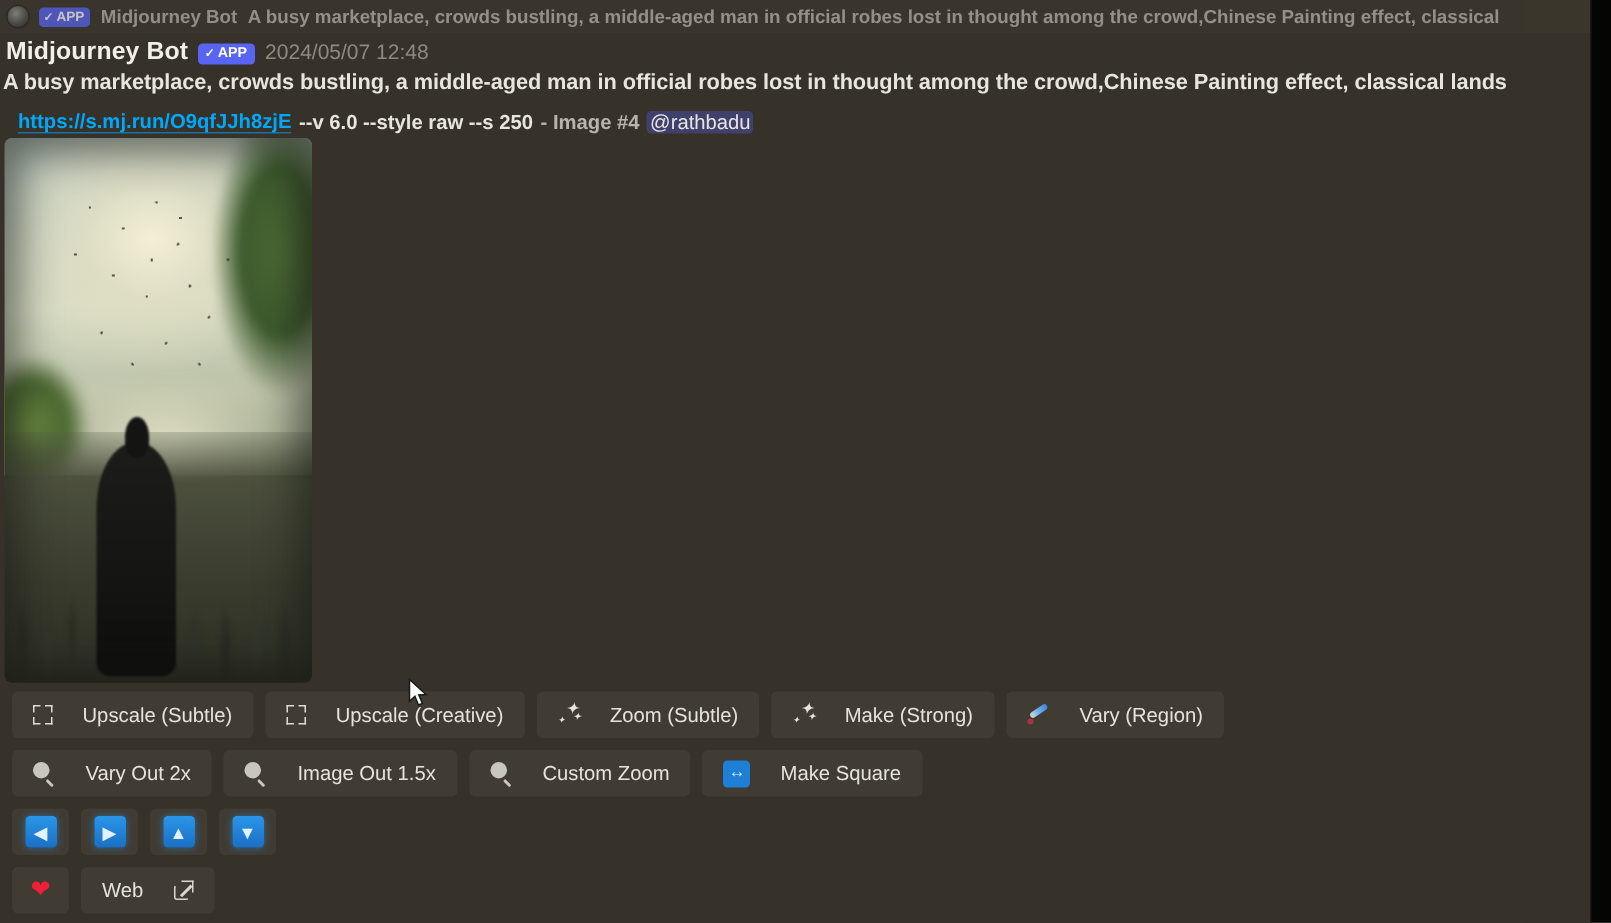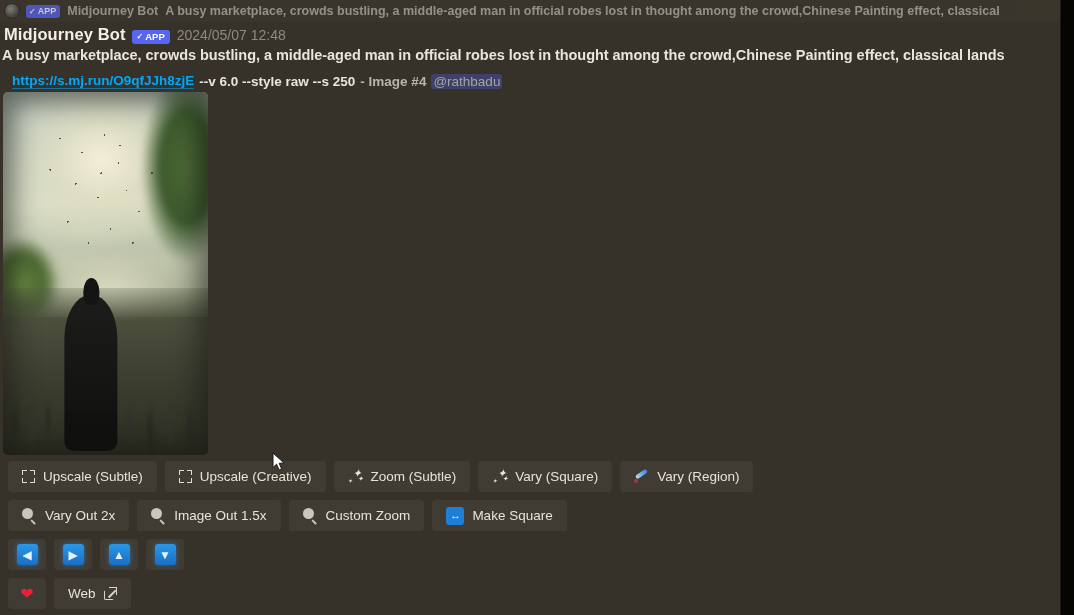--- a/index.html
+++ b/index.html
@@ -100,21 +100,21 @@
     color: #00a8fc; font-weight: bold; text-decoration: none;
     border-bottom: 1px solid rgba(0,168,252,.55);
   }
   .params {
     color: #e8e5dc; font-weight: bold; margin-left: 5px;
   }
   .img-no {
     color: #b8b4ab; font-weight: bold; margin-left: 5px;
   }
   .mention {
-    color: #a3a3a3; background: rgba(88,101,242,.32);
+    color: #e5e5e5; background: rgba(88,101,242,.32);
     border-radius: 3px; padding: 0 2px; margin-left: 5px;
     font-weight: normal;
     text-align: center;
   }
 
   
   .attachment {
     position: absolute; left: 3px; top: 92px;
     width: 205px; height: 363px;
     border-radius: 5px;
@@ -206,21 +206,21 @@
     position: absolute; left: 0; top: 457px;
     width: 1060px;
   }
   .btn-row {
     display: flex; align-items: center;
     height: 39px;
     gap: 8px;
     padding-left: 8px;
   }
   .dbtn {
-    display: inline-flex; align-items: center; gap: 8px;
+    display: inline-flex; align-items: center; gap: 20px;
     height: 31px;
     padding: 0 14px;
     background: #403c33;
     border: none; border-radius: 4px;
     color: #e6e3da;
     font-family: "Liberation Sans", sans-serif;
     font-size: 13.5px;
     line-height: 31px;
     cursor: pointer;
     white-space: nowrap;
@@ -393,21 +393,21 @@
             <i>✦</i>
           </span>
         <span class="label">Zoom (Subtle)</span>
       </button>
       <button class="dbtn">
         <span class="ic ic-sparkle">
             <i>✦</i>
             <i>✦</i>
             <i>✦</i>
           </span>
-        <span class="label">Vary (Square)</span>
+        <span class="label">Make (Strong)</span>
       </button>
       <button class="dbtn">
         <span class="ic ic-brush">
             <b></b>
             <u></u>
           </span>
         <span class="label">Vary (Region)</span>
       </button>
     </div>
 

